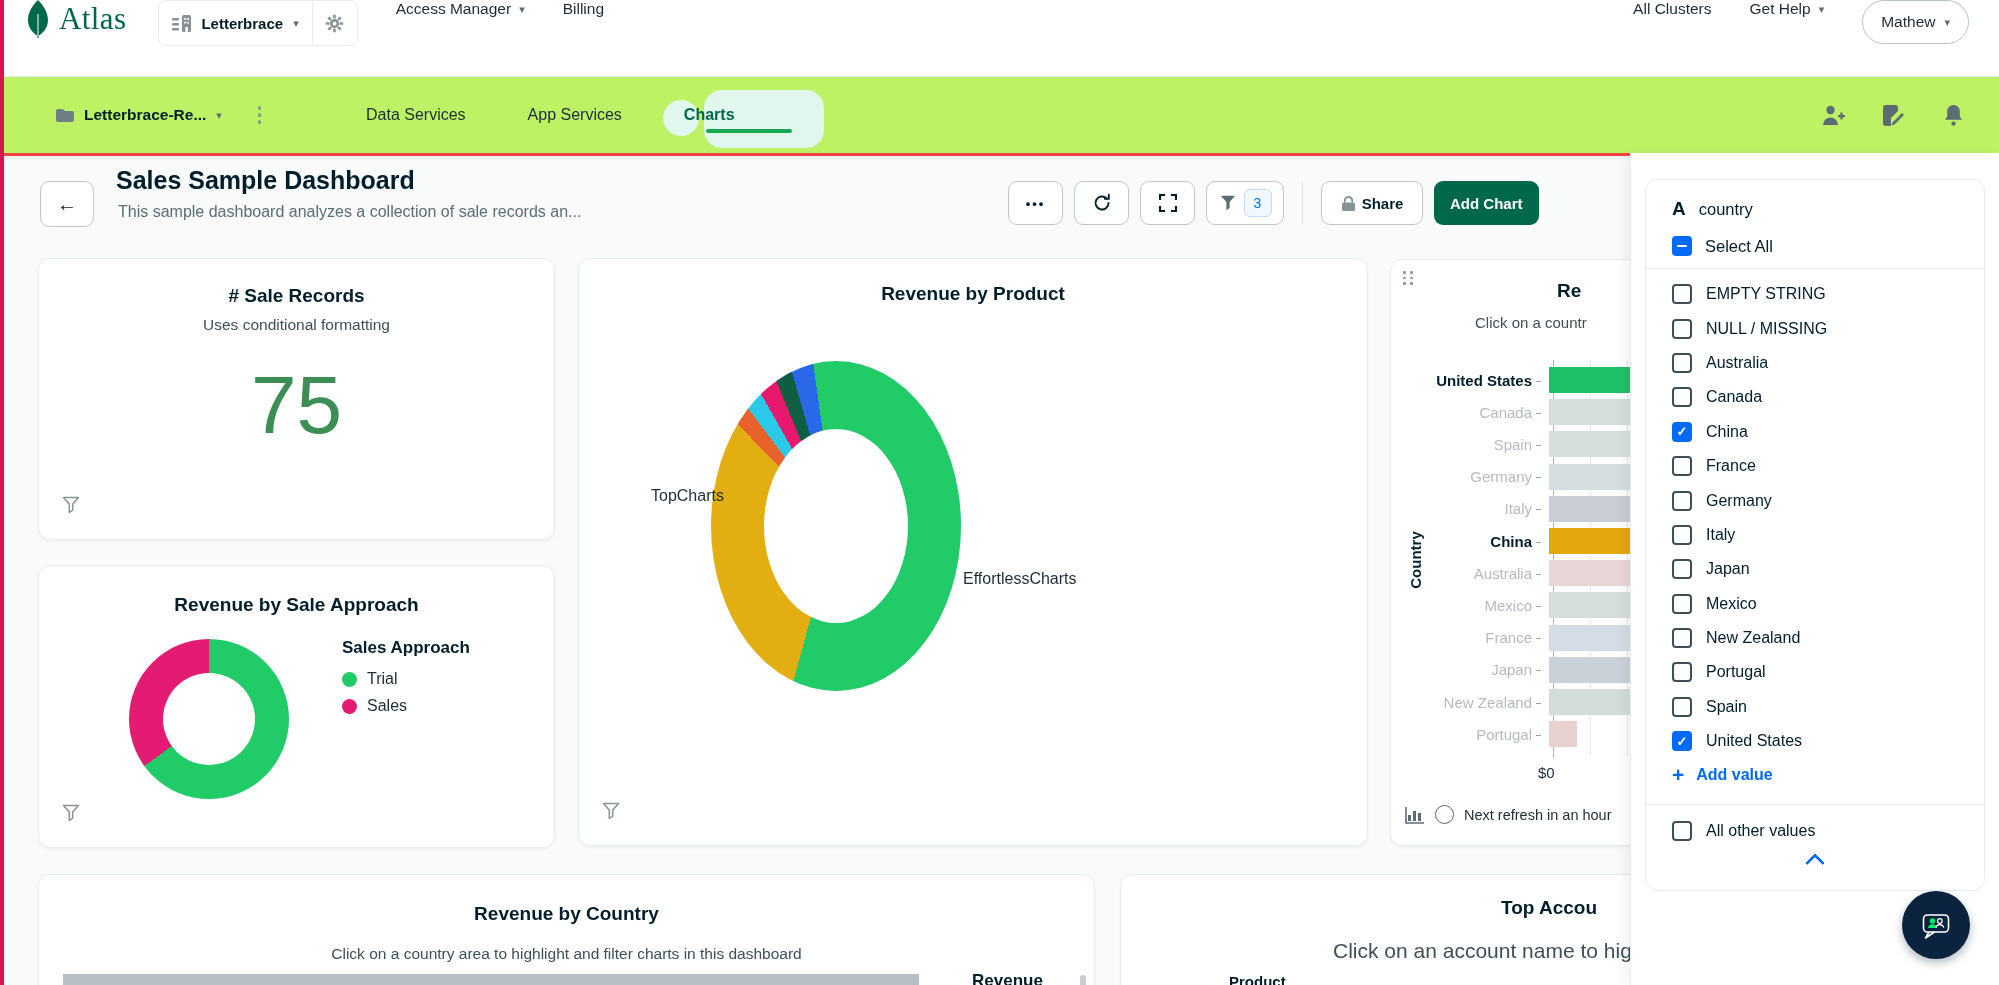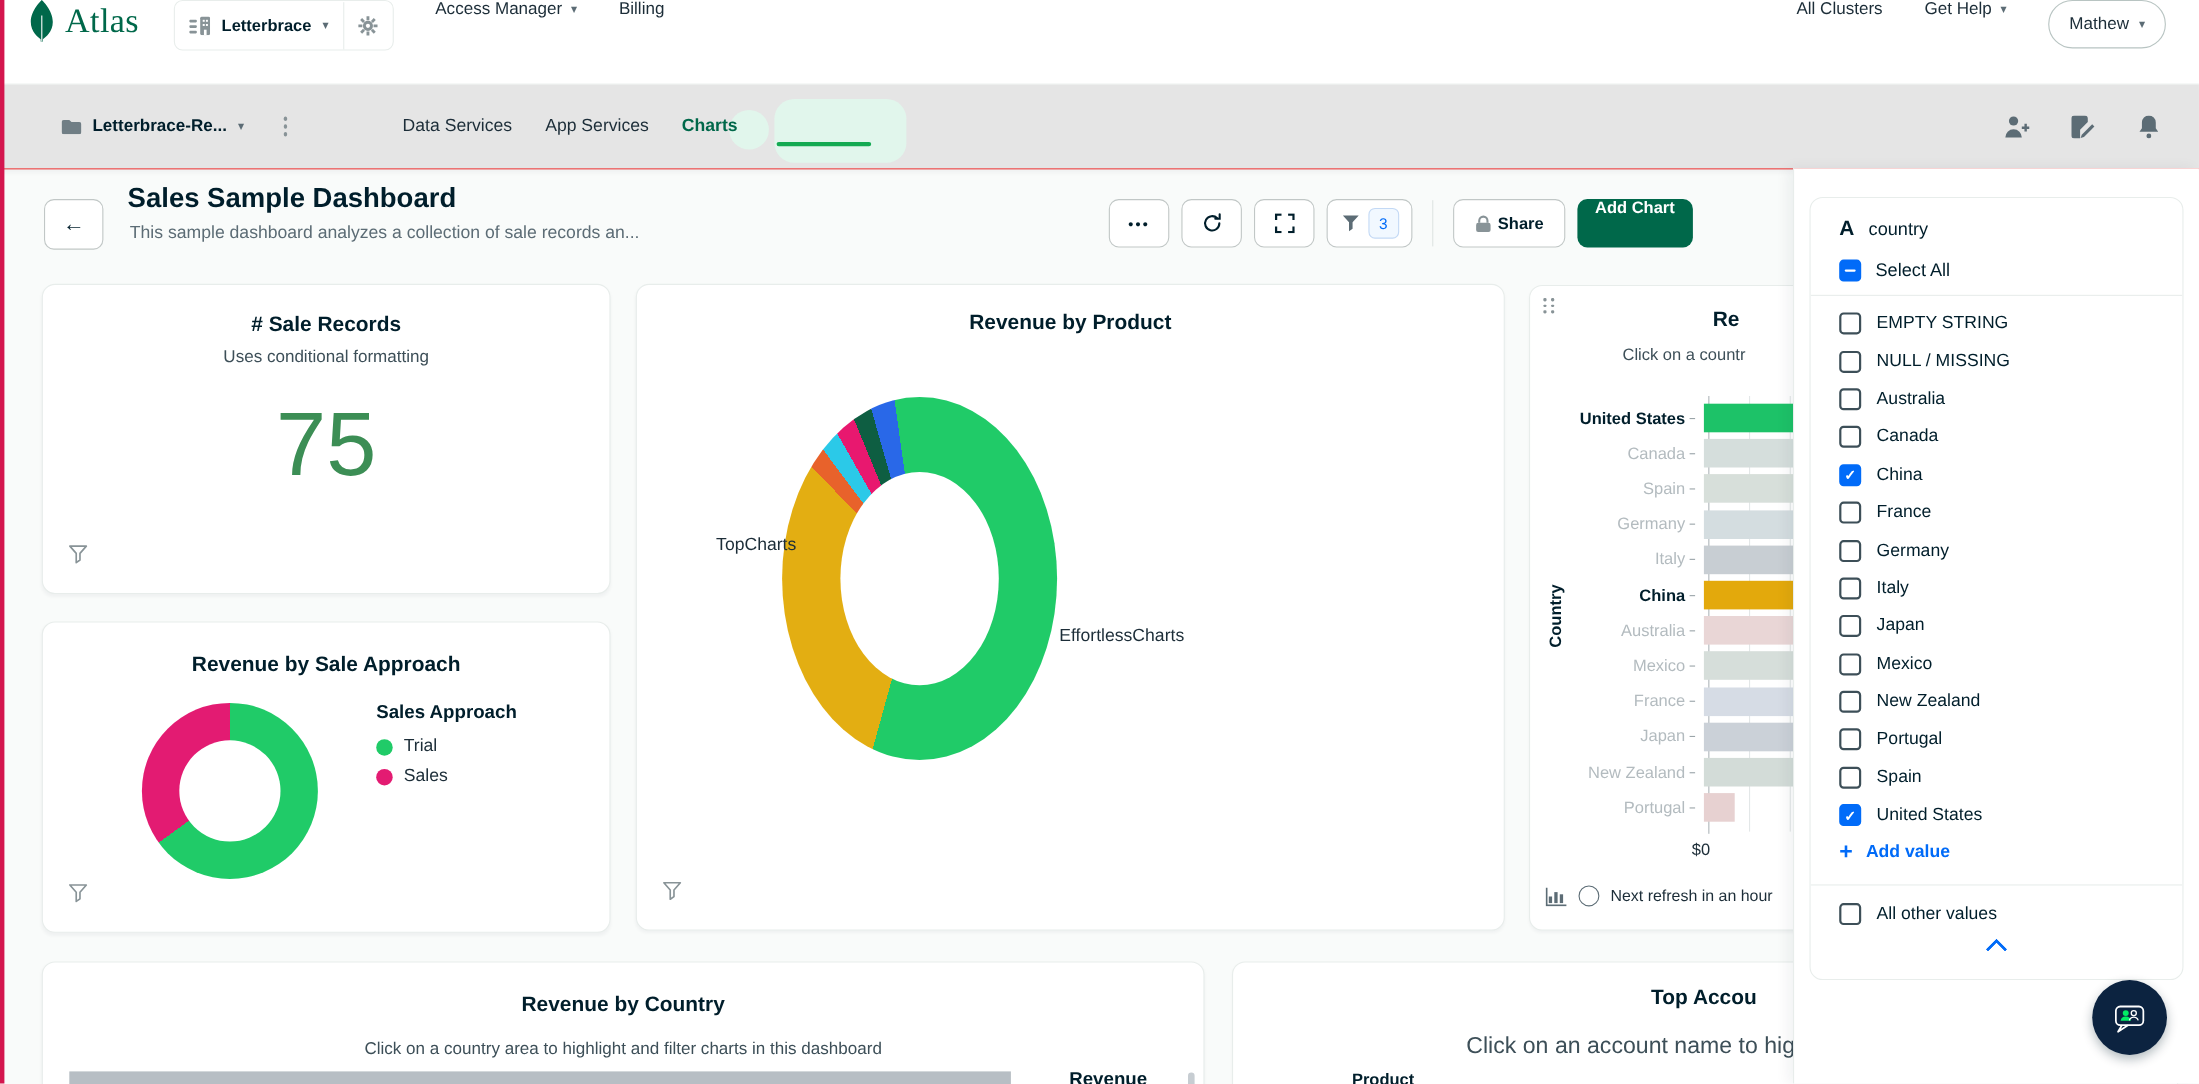--- a/index.html
+++ b/index.html
@@ -14,27 +14,27 @@
   .orgmain{display:flex;align-items:center;gap:10px;padding:0 13px;cursor:pointer}
   .orgname{font-weight:700;font-size:15px;color:#001E2B}
   .vline{width:1px;height:43px;background:#E8EDEB}
   .gearwrap{width:44px;display:flex;justify-content:center;cursor:pointer}
   .navitem{margin-left:38px;font-size:15.5px;color:#1C2D38;display:flex;gap:8px;align-items:center;cursor:pointer}
   .caret{color:#5C6C75;font-size:11px;line-height:1}
   .spacer{flex:1}
   .userpill{margin-left:38px;border:1px solid #B8C4C2;border-radius:22px;height:42px;padding:0 18px;
     display:flex;align-items:center;gap:9px;font-size:15.5px;color:#1C2D38;cursor:pointer}
   
-  .projnav{position:absolute;top:77px;left:0;right:0;height:76px;background:#e5e5e5;border-bottom:1px solid #ef4444;
+  .projnav{position:absolute;top:77px;left:0;right:0;height:76px;background:#bef264;border-bottom:3px solid #ef4444;
     z-index:6;box-shadow:0 3px 4px rgba(0,30,43,.04)}
   .projleft{position:absolute;left:56px;top:0;height:76px;display:flex;align-items:center;gap:10px}
   .projname{font-weight:700;font-size:15.5px;color:#001E2B}
   .kebab{margin-left:22px;display:flex;flex-direction:column;gap:3.5px;cursor:pointer;padding:4px}
   .kebab i{width:3.5px;height:3.5px;border-radius:50%;background:#889397;display:block}
-  .tabs{position:absolute;left:366px;top:0;height:76px;display:flex;align-items:center;gap:30px}
+  .tabs{position:absolute;left:366px;top:0;height:76px;display:flex;align-items:center;gap:62px}
   .tab{font-size:16px;color:#1C2D38;cursor:pointer;position:relative;z-index:2}
   .tab.active{color:#00684A;font-weight:700}
   .blob1{position:absolute;left:704px;top:13px;width:120px;height:58px;border-radius:18px;background:#E1F6EC;z-index:1}
   .blob2{position:absolute;left:663px;top:23px;width:36px;height:36px;border-radius:50%;background:#E1F6EC;z-index:1}
   .tabline{position:absolute;left:706px;top:52px;width:86px;height:4px;border-radius:2px;background:#13AA52;z-index:2}
   .navicons{position:absolute;right:36px;top:0;height:76px;display:flex;align-items:center;gap:38px}
   .navicons span{cursor:pointer;display:flex}
   
   .backbtn{position:absolute;left:40px;top:181px;width:52px;height:44px;background:#fff;border:1px solid #C1C7C6;
     border-radius:9px;display:flex;align-items:center;justify-content:center;font-size:20px;font-weight:700;cursor:pointer}
@@ -42,21 +42,21 @@
   .psub{position:absolute;left:118px;top:203px;font-size:16px;color:#5C6C75}
   .toolbar{position:absolute;left:1008px;top:181px;display:flex;align-items:center;gap:11px}
   .tbtn{height:44px;background:#fff;border:1px solid #C1C7C6;border-radius:9px;display:flex;align-items:center;
     justify-content:center;cursor:pointer;box-sizing:border-box}
   .w55{width:55px}
   .fbtn{width:78px;gap:7px}
   .fbadge{width:26px;height:26px;border:1px solid #C3D9F5;background:#F1F8FF;border-radius:6px;color:#016BF8;
     font-size:14px;display:flex;align-items:center;justify-content:center}
   .tdiv{width:1px;height:42px;background:#DFE4E3;margin:0 7px}
   .sharebtn{width:102px;gap:6px;font-size:15px;font-weight:600;color:#001E2B}
-  .addchart{height:44px;padding:0 16px;background:#00684A;color:#fff;border-radius:9px;display:flex;align-items:flex-start;
+  .addchart{height:44px;padding:0 16px;background:#00684A;color:#fff;border-radius:9px;display:flex;align-items:center;
     font-size:15px;font-weight:600;cursor:pointer}
   .dots3{font-size:13px;letter-spacing:2px;color:#001E2B;font-weight:700}
   
   .card{position:absolute;background:#fff;border:1px solid #E8EDEB;border-radius:12px;
     box-shadow:0 2px 3px rgba(0,30,43,.04);box-sizing:border-box;overflow:hidden}
   .ctitle{text-align:center;font-size:19px;font-weight:700;color:#001E2B}
   .csub{text-align:center;font-size:15.5px;color:#3D4F58}
   .cfilter{position:absolute;left:22px;bottom:20px;cursor:pointer}
   #card-records{left:38px;top:258px;width:517px;height:282px}
   .bigval{text-align:center;font-size:82px;color:#3C8E55;margin-top:24px;font-weight:400}

